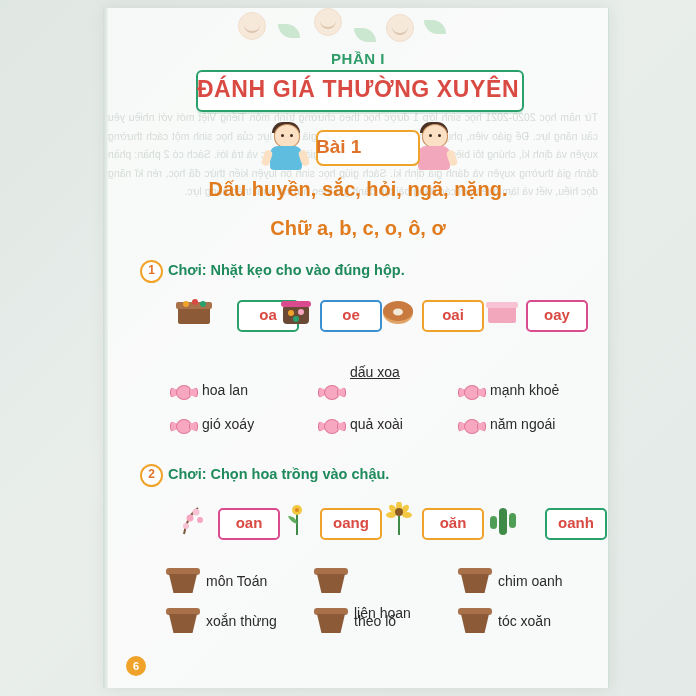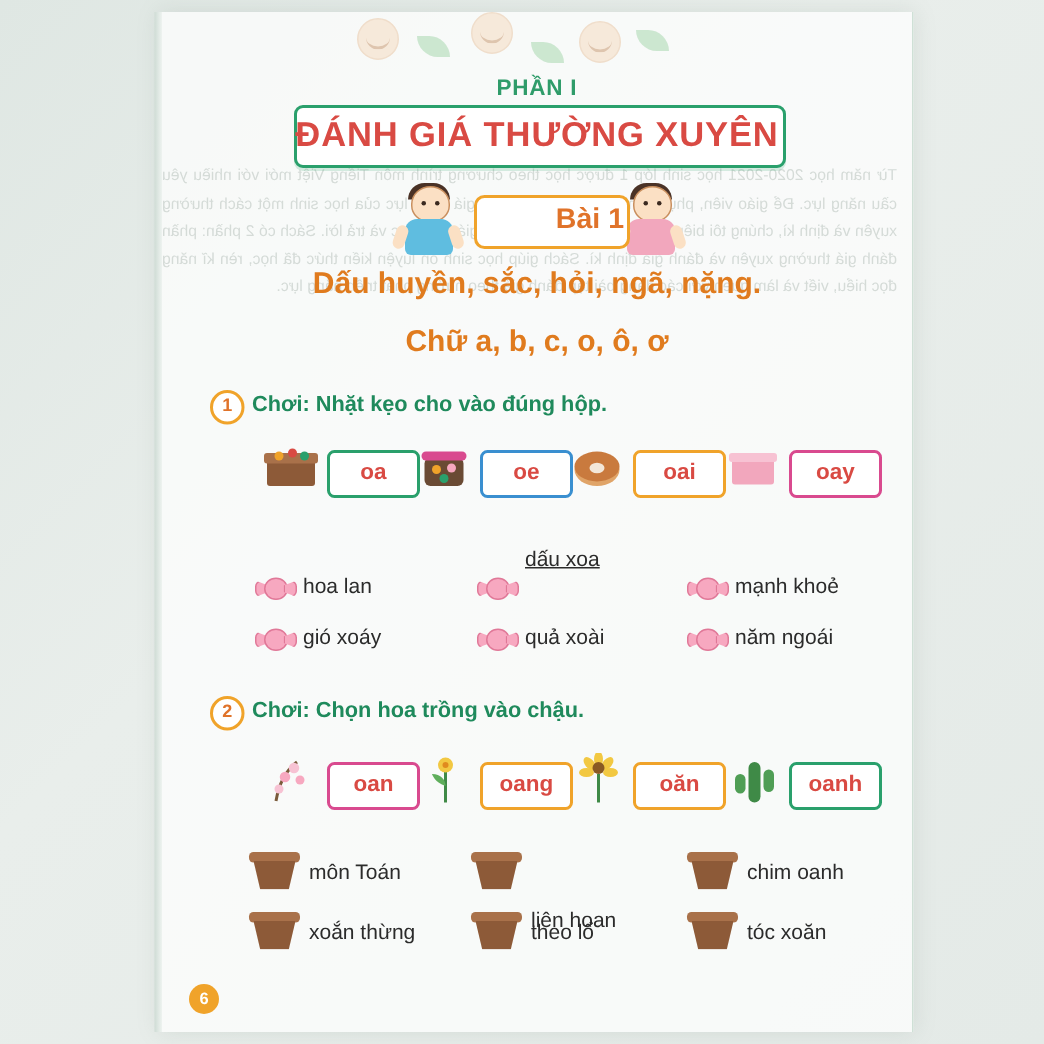--- a/index.html
+++ b/index.html
@@ -138,21 +138,21 @@
     height: 32px;
     background: #ffffff;
     border: 2.5px solid #f0a32a;
     border-radius: 7px;
   }
   .badge-text {
     position: absolute;
     top: 128px;
     left: 198px;
     width: 100px;
-    text-align: right;
+    text-align: left;
     font-size: 19px;
     font-weight: bold;
     color: #e0732a;
   }
   .kid {
     position: absolute;
     top: 116px;
     left: 146px;
     width: 44px;
     height: 48px;
@@ -242,21 +242,21 @@
     font-size: 15px;
     font-weight: bold;
     color: #d94a43;
     text-align: center;
     line-height: 25px;
     padding: 0 8px;
     min-width: 42px;
   }
   .token.blue { border-color: #3a8fd0; }
   .token.orange { border-color: #f0a32a; }
-  .token.green { border-color: #2aa06c; }
+  .token.green { border-color: #2aa06c; margin-left: 19px; }
 
   .pic {
     position: absolute;
     width: 36px;
     height: 28px;
   }
 
   
   .word {
     position: absolute;

